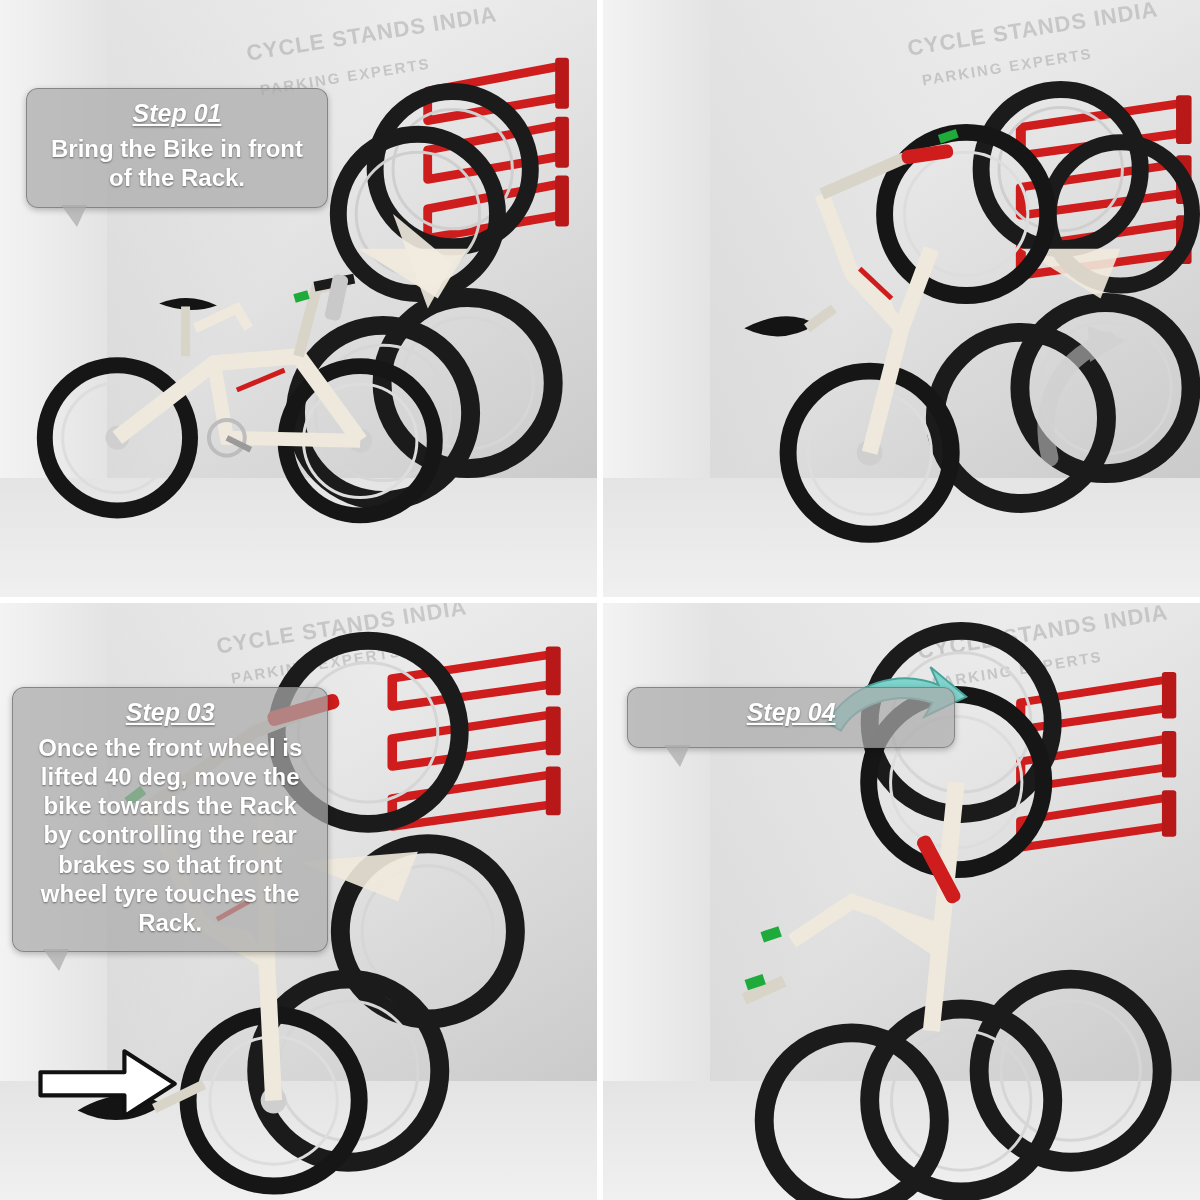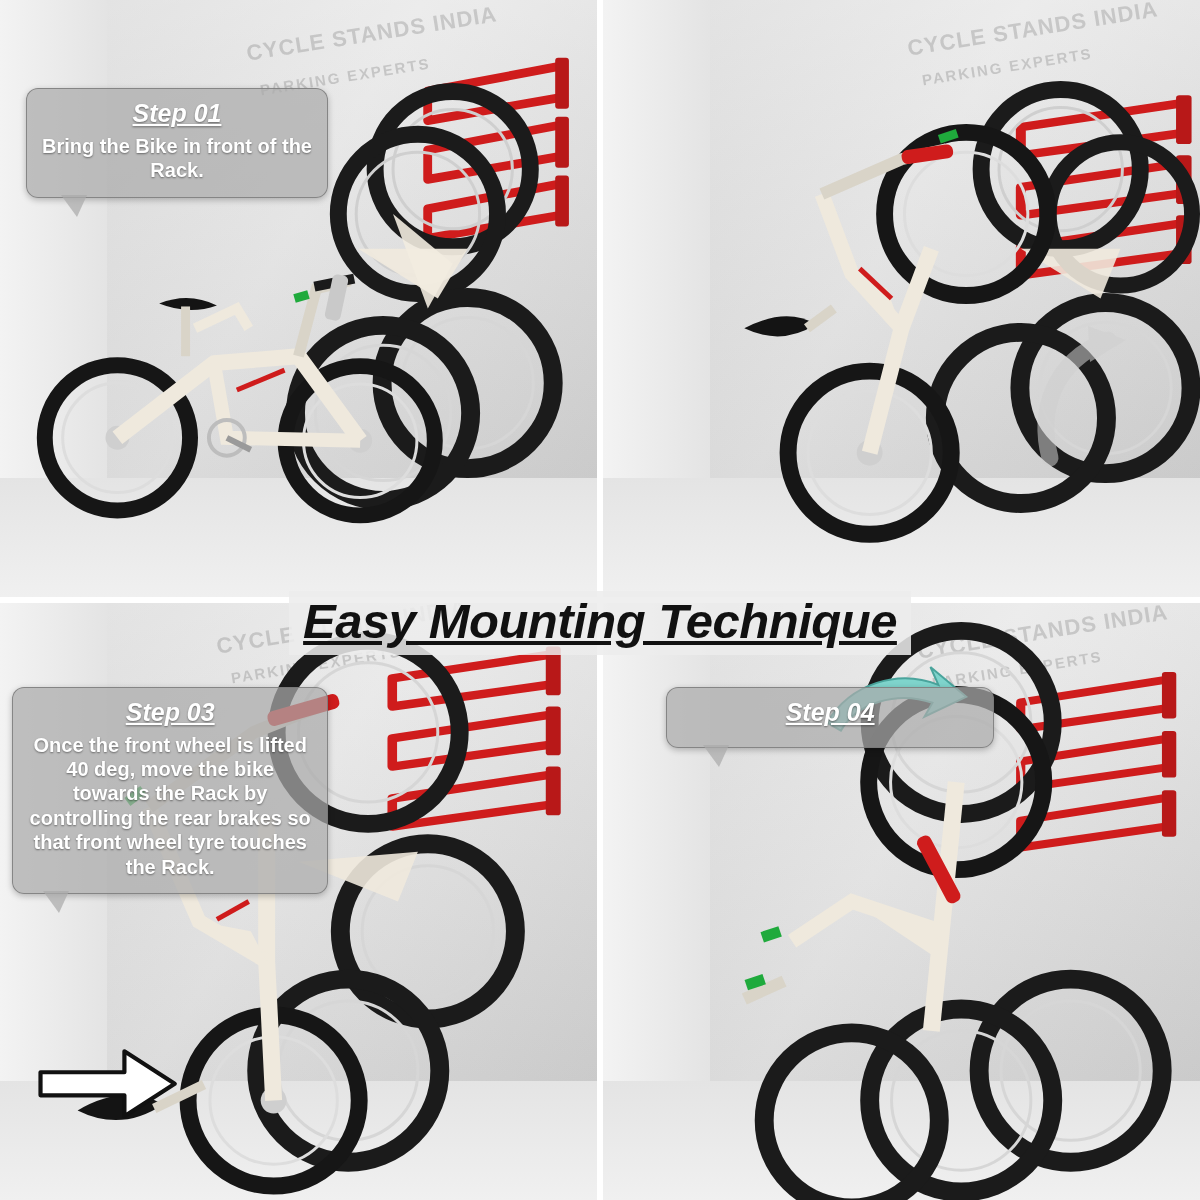--- a/index.html
+++ b/index.html
@@ -116,42 +116,42 @@
   .callout .title {
     font-size: 25px;
     font-weight: bold;
     font-style: italic;
     text-decoration: underline;
     margin-bottom: 6px;
     display: block;
     color: #ffffff;
   }
   .callout .body {
-    font-size: 20px;
+    font-size: 24px;
     font-weight: bold;
     line-height: 1.22;
     display: block;
     color: #ffffff;
   }
   
   .callout::after {
     content: "";
     position: absolute;
     width: 0; height: 0;
     border-left: 16px solid transparent;
     border-right: 10px solid transparent;
     border-top: 22px solid rgba(170,170,170,0.72);
     bottom: -20px;
     left: 34px;
   }
 
   .c1 { left: 26px; top: 88px; width: 272px; }
   .c3 { left: 14px; top: 664px; width: 286px; }
   .c3::after { left: 30px; }
-  .c4 { left: 672px; top: 664px; width: 296px; margin-left: 39px; }
+  .c4 { left: 672px; top: 664px; width: 296px; }
   .c4::after { left: 36px; }
 
   
   .banner {
     position: absolute;
     left: 0;
     right: 0;
     top: 588px;
     height: 70px;
     display: flex;
@@ -475,17 +475,14 @@
           </svg>
         </div>
         <div class="callout c4" style="left:4%; top:14%; width:50%;">
           <span class="title">Step 04</span>
         </div>
       </div>
     </div>
 
   </div>
 
-  <div class="banner">
-    <span class="txt">Easy Mounting Technique</span>
-  </div>
 
 </div>
 
 </body></html>

